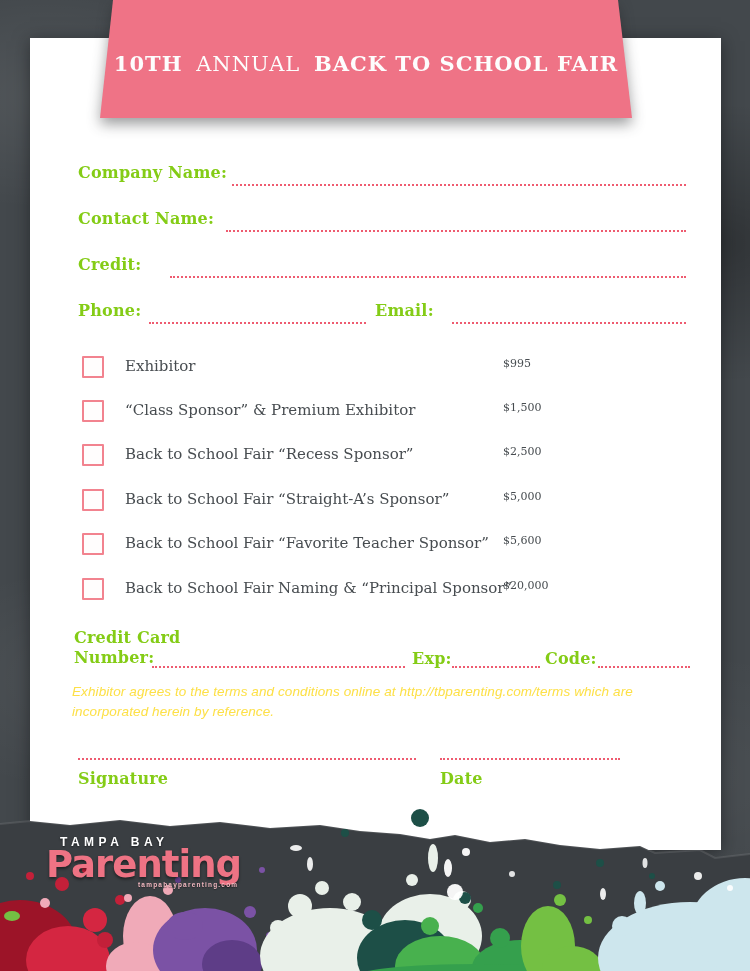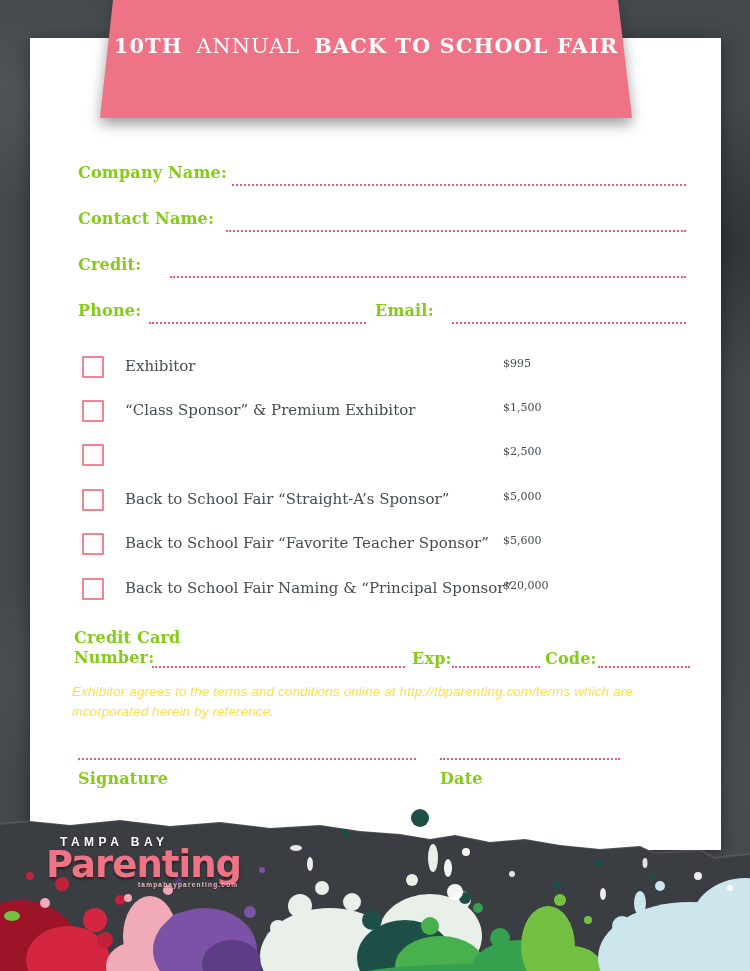--- a/index.html
+++ b/index.html
@@ -21,21 +21,21 @@
   
   .banner{
     position:absolute;left:100px;top:0;width:532px;height:118px;
     filter:drop-shadow(0 6px 7px rgba(30,33,36,0.45));
   }
   .banner-shape{
     width:100%;height:100%;
     background:#ef7386;
     clip-path:polygon(13px 0, 518px 0, 532px 118px, 0 118px);
     display:flex;flex-direction:column;align-items:center;justify-content:flex-start;
-    padding-top:33px;box-sizing:border-box;
+    padding-top:51px;box-sizing:border-box;
     color:#fdfdfd;text-align:center;
   }
   .banner-line1{font-size:21px;letter-spacing:1px;white-space:nowrap;}
   .banner-line1 .b{font-weight:bold;}
   .banner-line1 .r{font-weight:normal;margin:0 6px;}
   .banner-line2{font-size:21px;font-weight:normal;letter-spacing:4px;margin-top:9px;}
   
   .flabel{
     position:absolute;font-weight:bold;font-size:16px;color:#84cc16;
     letter-spacing:0.2px;white-space:nowrap;
@@ -113,20 +113,21 @@
     <span class="opt-label">Exhibitor</span>
     <span class="opt-price">$995</span>
   </div>
   <div class="opt-row" style="top:400px">
     <span class="opt-box"></span>
     <span class="opt-label">“Class Sponsor” &amp; Premium Exhibitor</span>
     <span class="opt-price">$1,500</span>
   </div>
   <div class="opt-row" style="top:444px">
     <span class="opt-box"></span>
+    <span class="opt-label">Back to School Fair “Recess Sponsor”</span>
     <span class="opt-price">$2,500</span>
   </div>
   <div class="opt-row" style="top:489px">
     <span class="opt-box"></span>
     <span class="opt-label">Back to School Fair “Straight-A’s Sponsor”</span>
     <span class="opt-price">$5,000</span>
   </div>
   <div class="opt-row" style="top:533px">
     <span class="opt-box"></span>
     <span class="opt-label">Back to School Fair “Favorite Teacher Sponsor”</span>

